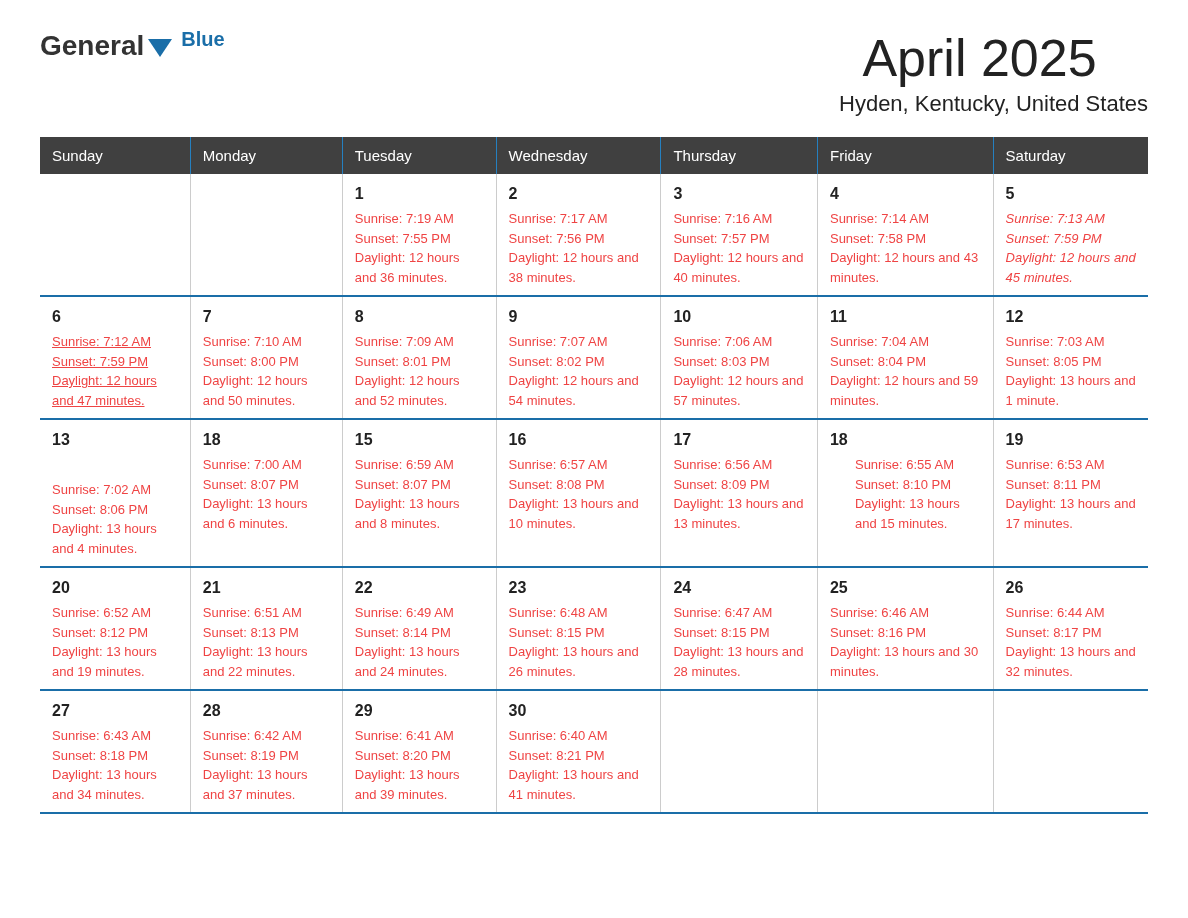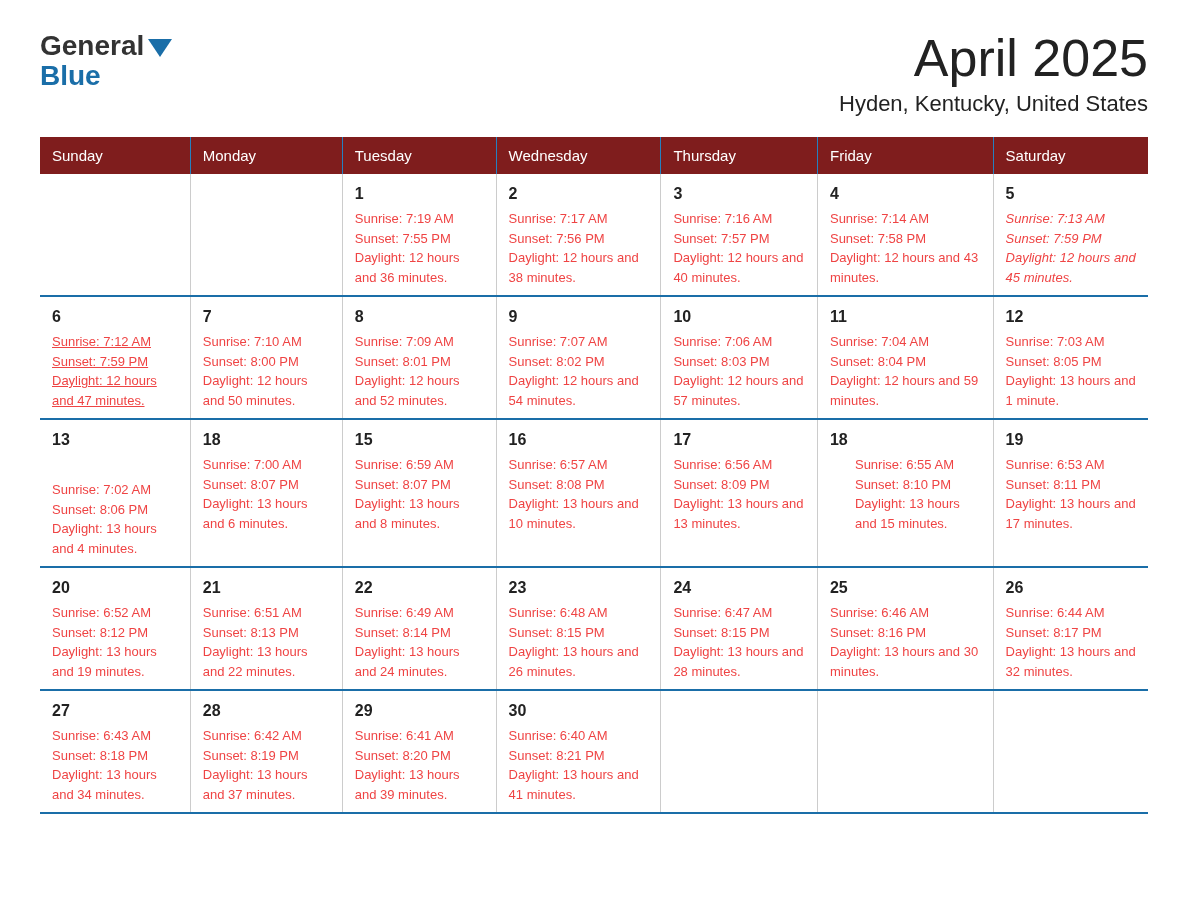--- a/index.html
+++ b/index.html
@@ -11,22 +11,23 @@
       min-height: 918px;
     }
     .header {
       display: flex;
       justify-content: space-between;
       align-items: flex-start;
       margin-bottom: 20px;
     }
     .logo {
       display: flex;
-      flex-direction: column;
+      flex-direction: row;
       align-items: flex-start;
+      gap: 9px;
     }
     .logo-text {
       display: flex;
       align-items: center;
       font-size: 28px;
       font-weight: bold;
       color: #333;
     }
     .logo-general { color: #333; }
     .logo-arrow {
@@ -34,47 +35,47 @@
       width: 0;
       height: 0;
       border-left: 12px solid transparent;
       border-right: 12px solid transparent;
       border-top: 18px solid #1a6ea8;
       margin-left: 4px;
       margin-top: 4px;
     }
     .logo-blue {
       color: #1a6ea8;
-      font-size: 28px;
+      font-size: 20px;
       font-weight: bold;
       margin-top: -2px;
     }
     .title-section {
-      text-align: right;
+      text-align: center;
     }
     .title-section h1 {
       font-size: 52px;
       font-weight: normal;
       color: #222;
       line-height: 1.1;
     }
     .title-section h2 {
       font-size: 22px;
       font-weight: normal;
       color: #222;
       margin-top: 4px;
       margin-left: 28px;
     }
     table {
       width: 100%;
       border-collapse: collapse;
       font-size: 13.5px;
     }
     thead tr {
-      background-color: #7f1d1d;
+      background-color: #404040;
       color: white;
     }
     thead th {
       padding: 10px 12px;
       font-weight: normal;
       font-size: 15px;
       text-align: left;
       border-right: 1px solid #2580c0;
     }
     thead th:last-child { border-right: none; }

